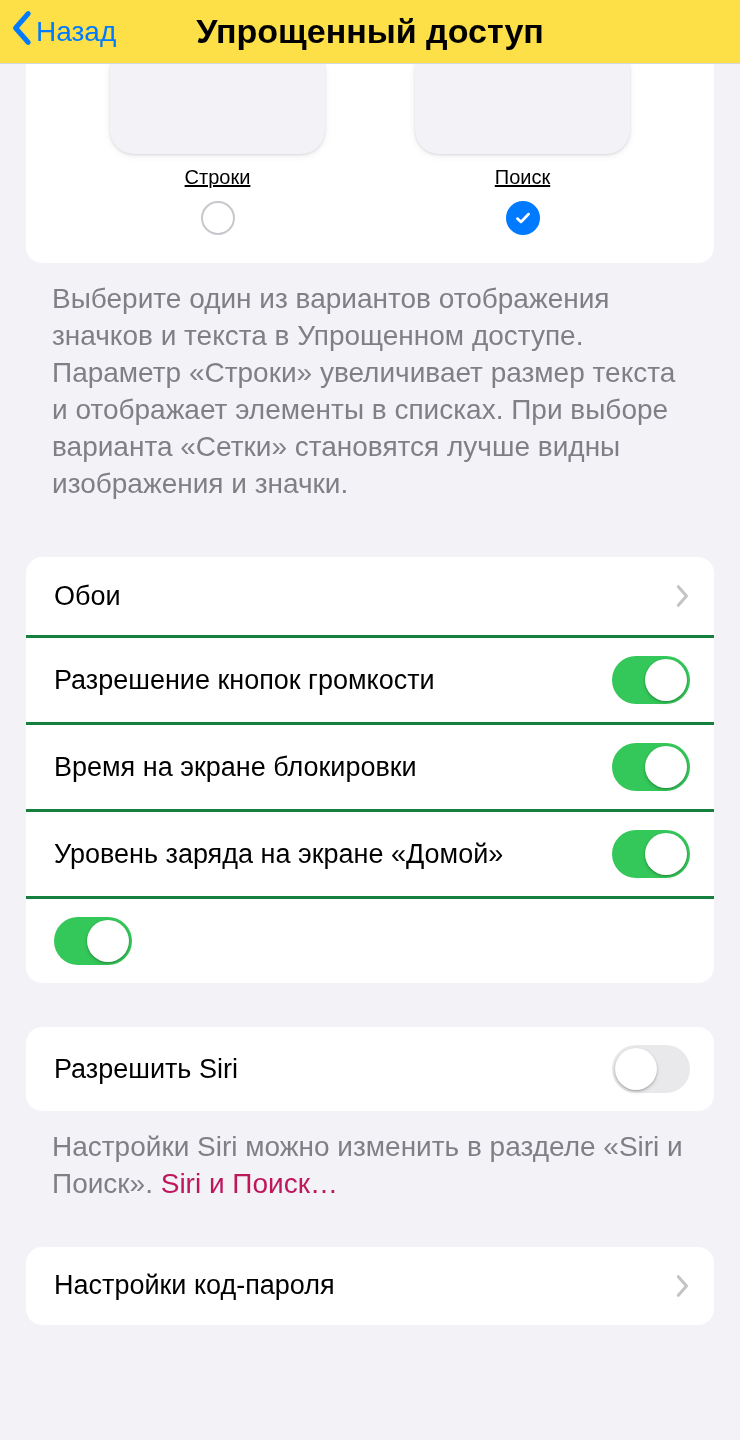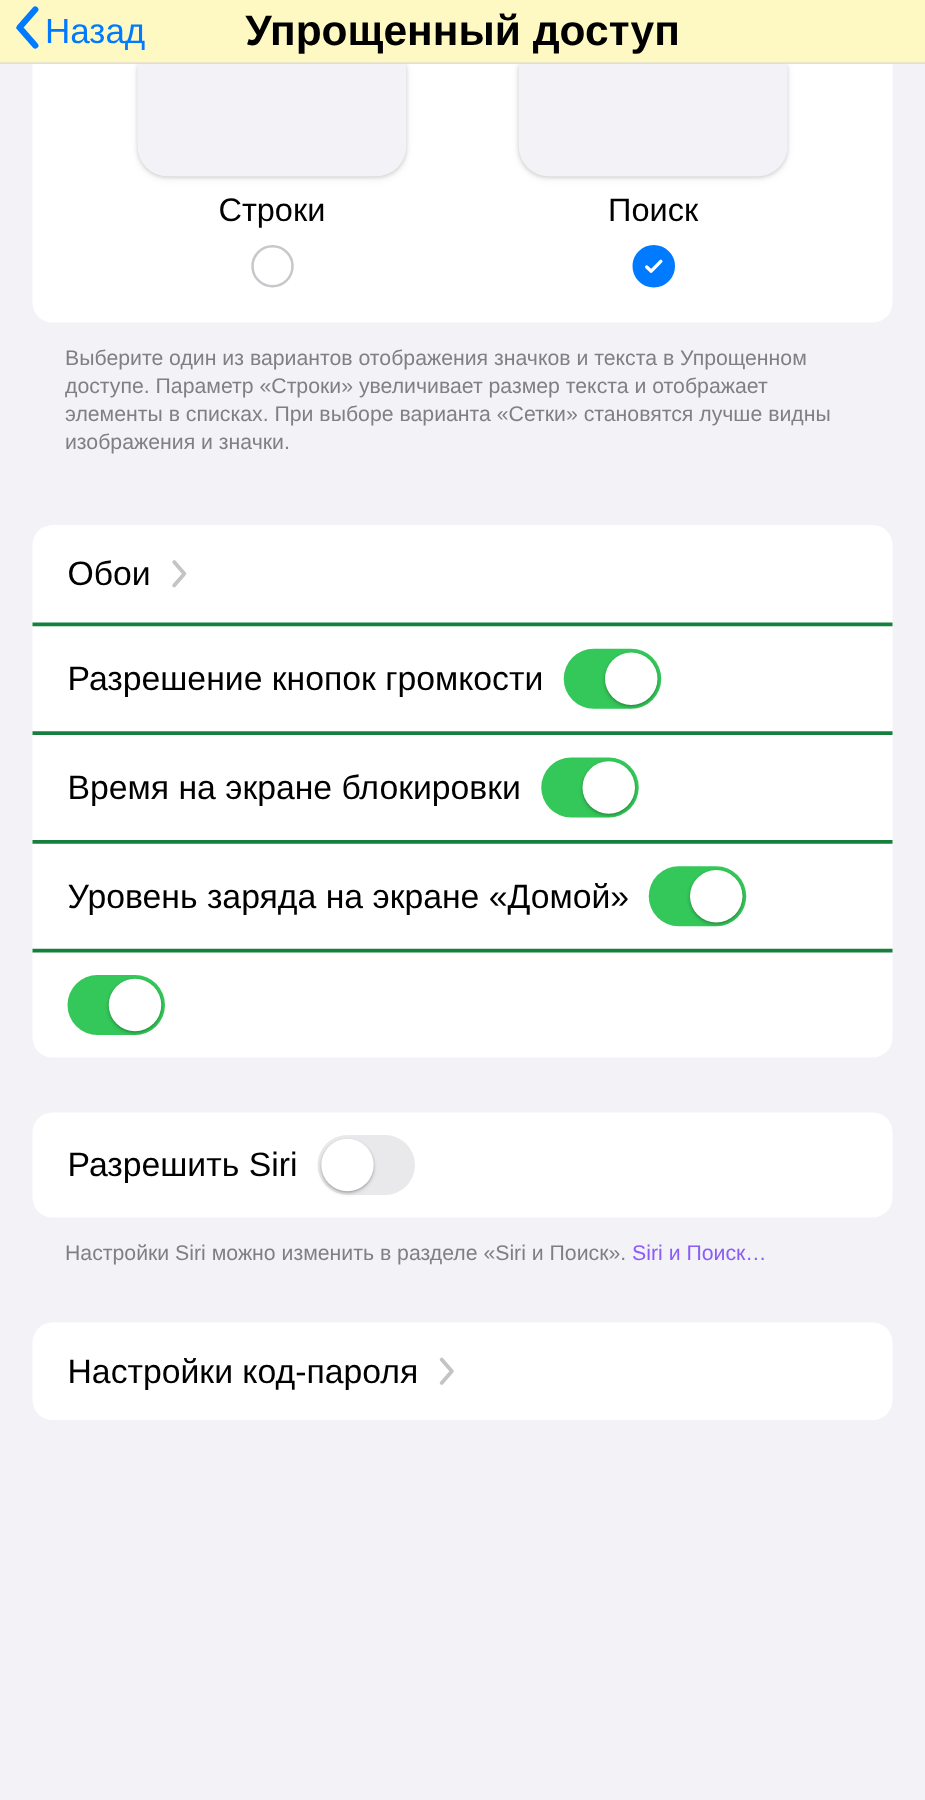--- a/index.html
+++ b/index.html
@@ -5,22 +5,22 @@
   * { box-sizing: border-box; margin: 0; padding: 0; -webkit-font-smoothing: antialiased; }
   body {
     width: 740px;
     height: 1440px;
     background: #f2f2f7;
     font-family: -apple-system, "SF Pro Text", "Helvetica Neue", Arial, sans-serif;
     overflow: hidden;
     color: #000;
   }
   .navbar {
-    height: 51px;
-    background: #fef9c3;
+    height: 64px;
+    background: #fde047;
     border-bottom: 1px solid #d6d6d9;
     display: flex;
     align-items: center;
     position: relative;
   }
   .back-btn {
     display: flex;
     align-items: center;
     gap: 4px;
     color: #007aff;
@@ -62,51 +62,51 @@
     align-items: center;
     gap: 12px;
   }
   .thumb {
     width: 215px;
     height: 90px;
     background: #f2f2f7;
     border-radius: 0 0 24px 24px;
     box-shadow: 0 1px 3px rgba(0,0,0,0.12), 0 2px 8px rgba(0,0,0,0.06);
   }
-  .option-label { font-size: 26px; }
+  .option-label { font-size: 20px; text-decoration: underline; }
   .radio {
     width: 34px; height: 34px;
     border-radius: 50%;
     border: 2.5px solid #c7c7cc;
     background: #fff;
     display: flex; align-items: center; justify-content: center;
   }
   .radio.checked {
     background: #007aff;
     border-color: #007aff;
   }
   .radio.checked svg { width: 18px; height: 18px; }
 
   .footer-text {
     color: #7f7f85;
-    font-size: 17px;
+    font-size: 28px;
     line-height: 1.32;
     margin: 18px 52px 0 52px;
   }
-  .footer-text a { color: #8b5cf6; text-decoration: none; }
+  .footer-text a { color: #be185d; text-decoration: none; }
 
   .section-gap-lg { height: 54px; }
   .section-gap-md { height: 44px; }
 
   .row {
     min-height: 78px;
     padding: 18px 24px 18px 28px;
     display: flex;
     align-items: center;
-    justify-content: flex-start;
+    justify-content: space-between;
     gap: 16px;
   }
   .row + .row { border-top: 3px solid #15803d; }
   .row-label { font-size: 27px; line-height: 1.2; }
   .chevron svg { width: 14px; height: 24px; }
   .chevron { color: #c4c4c7; display:flex; }
 
   .switch {
     width: 78px; height: 48px;
     border-radius: 24px;

